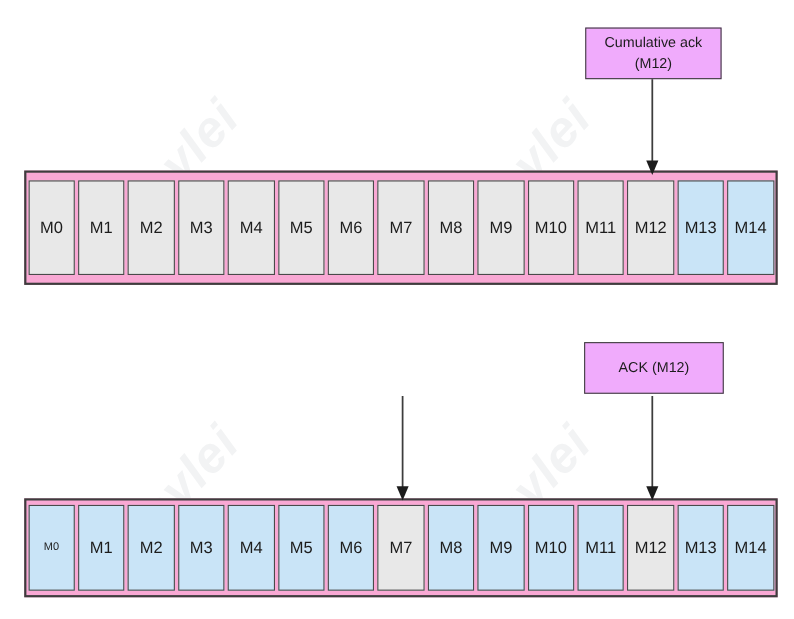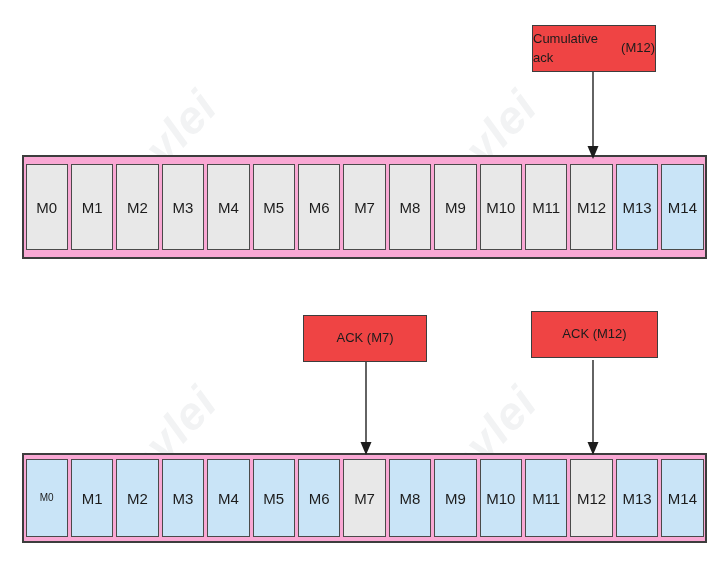--- a/index.html
+++ b/index.html
@@ -70,27 +70,28 @@
   }
   .cell.gray { background: #e8e8e8; }
   .cell.blue { background: #c9e4f7; }
   .cell.small-label { font-size: 10px; }
 
   
   .callout {
     position: absolute;
     box-sizing: border-box;
     border: 1.5px solid #3d3d3d;
-    background: #ef4444;
+    background: #f0abfc;
     display: flex;
-    flex-direction: row;
+    flex-direction: column;
     align-items: center;
     justify-content: center;
     font-size: 13px;
     line-height: 1.45;
+    text-align: center;
     color: #1c1c1c;
     z-index: 3;
   }
   #callout-cumulative-ack { left: 532px; top: 25px;  width: 124px; height: 47px; }
   #callout-ack-m7         { left: 303px; top: 315px; width: 124px; height: 47px; }
   #callout-ack-m12        { left: 531px; top: 311px; width: 127px; height: 47px; }
 
   
   .connector {
     position: absolute;
@@ -164,23 +165,20 @@
         <span>M12</span>
       </div>
       <div class="cell blue">
         <span>M13</span>
       </div>
       <div class="cell blue">
         <span>M14</span>
       </div>
     </div>
 
-  <div class="callout" id="callout-ack-m7">
-    <span>ACK (M7)</span>
-  </div>
 
   <svg class="connector" id="connector-ack-m7" viewBox="0 0 22 96">
     <line x1="11" y1="0" x2="11" y2="86"></line>
     <polygon points="11,95 5.5,82 16.5,82"></polygon>
   </svg>
 
   <div class="callout" id="callout-ack-m12">
     <span>ACK (M12)</span>
   </div>
 

